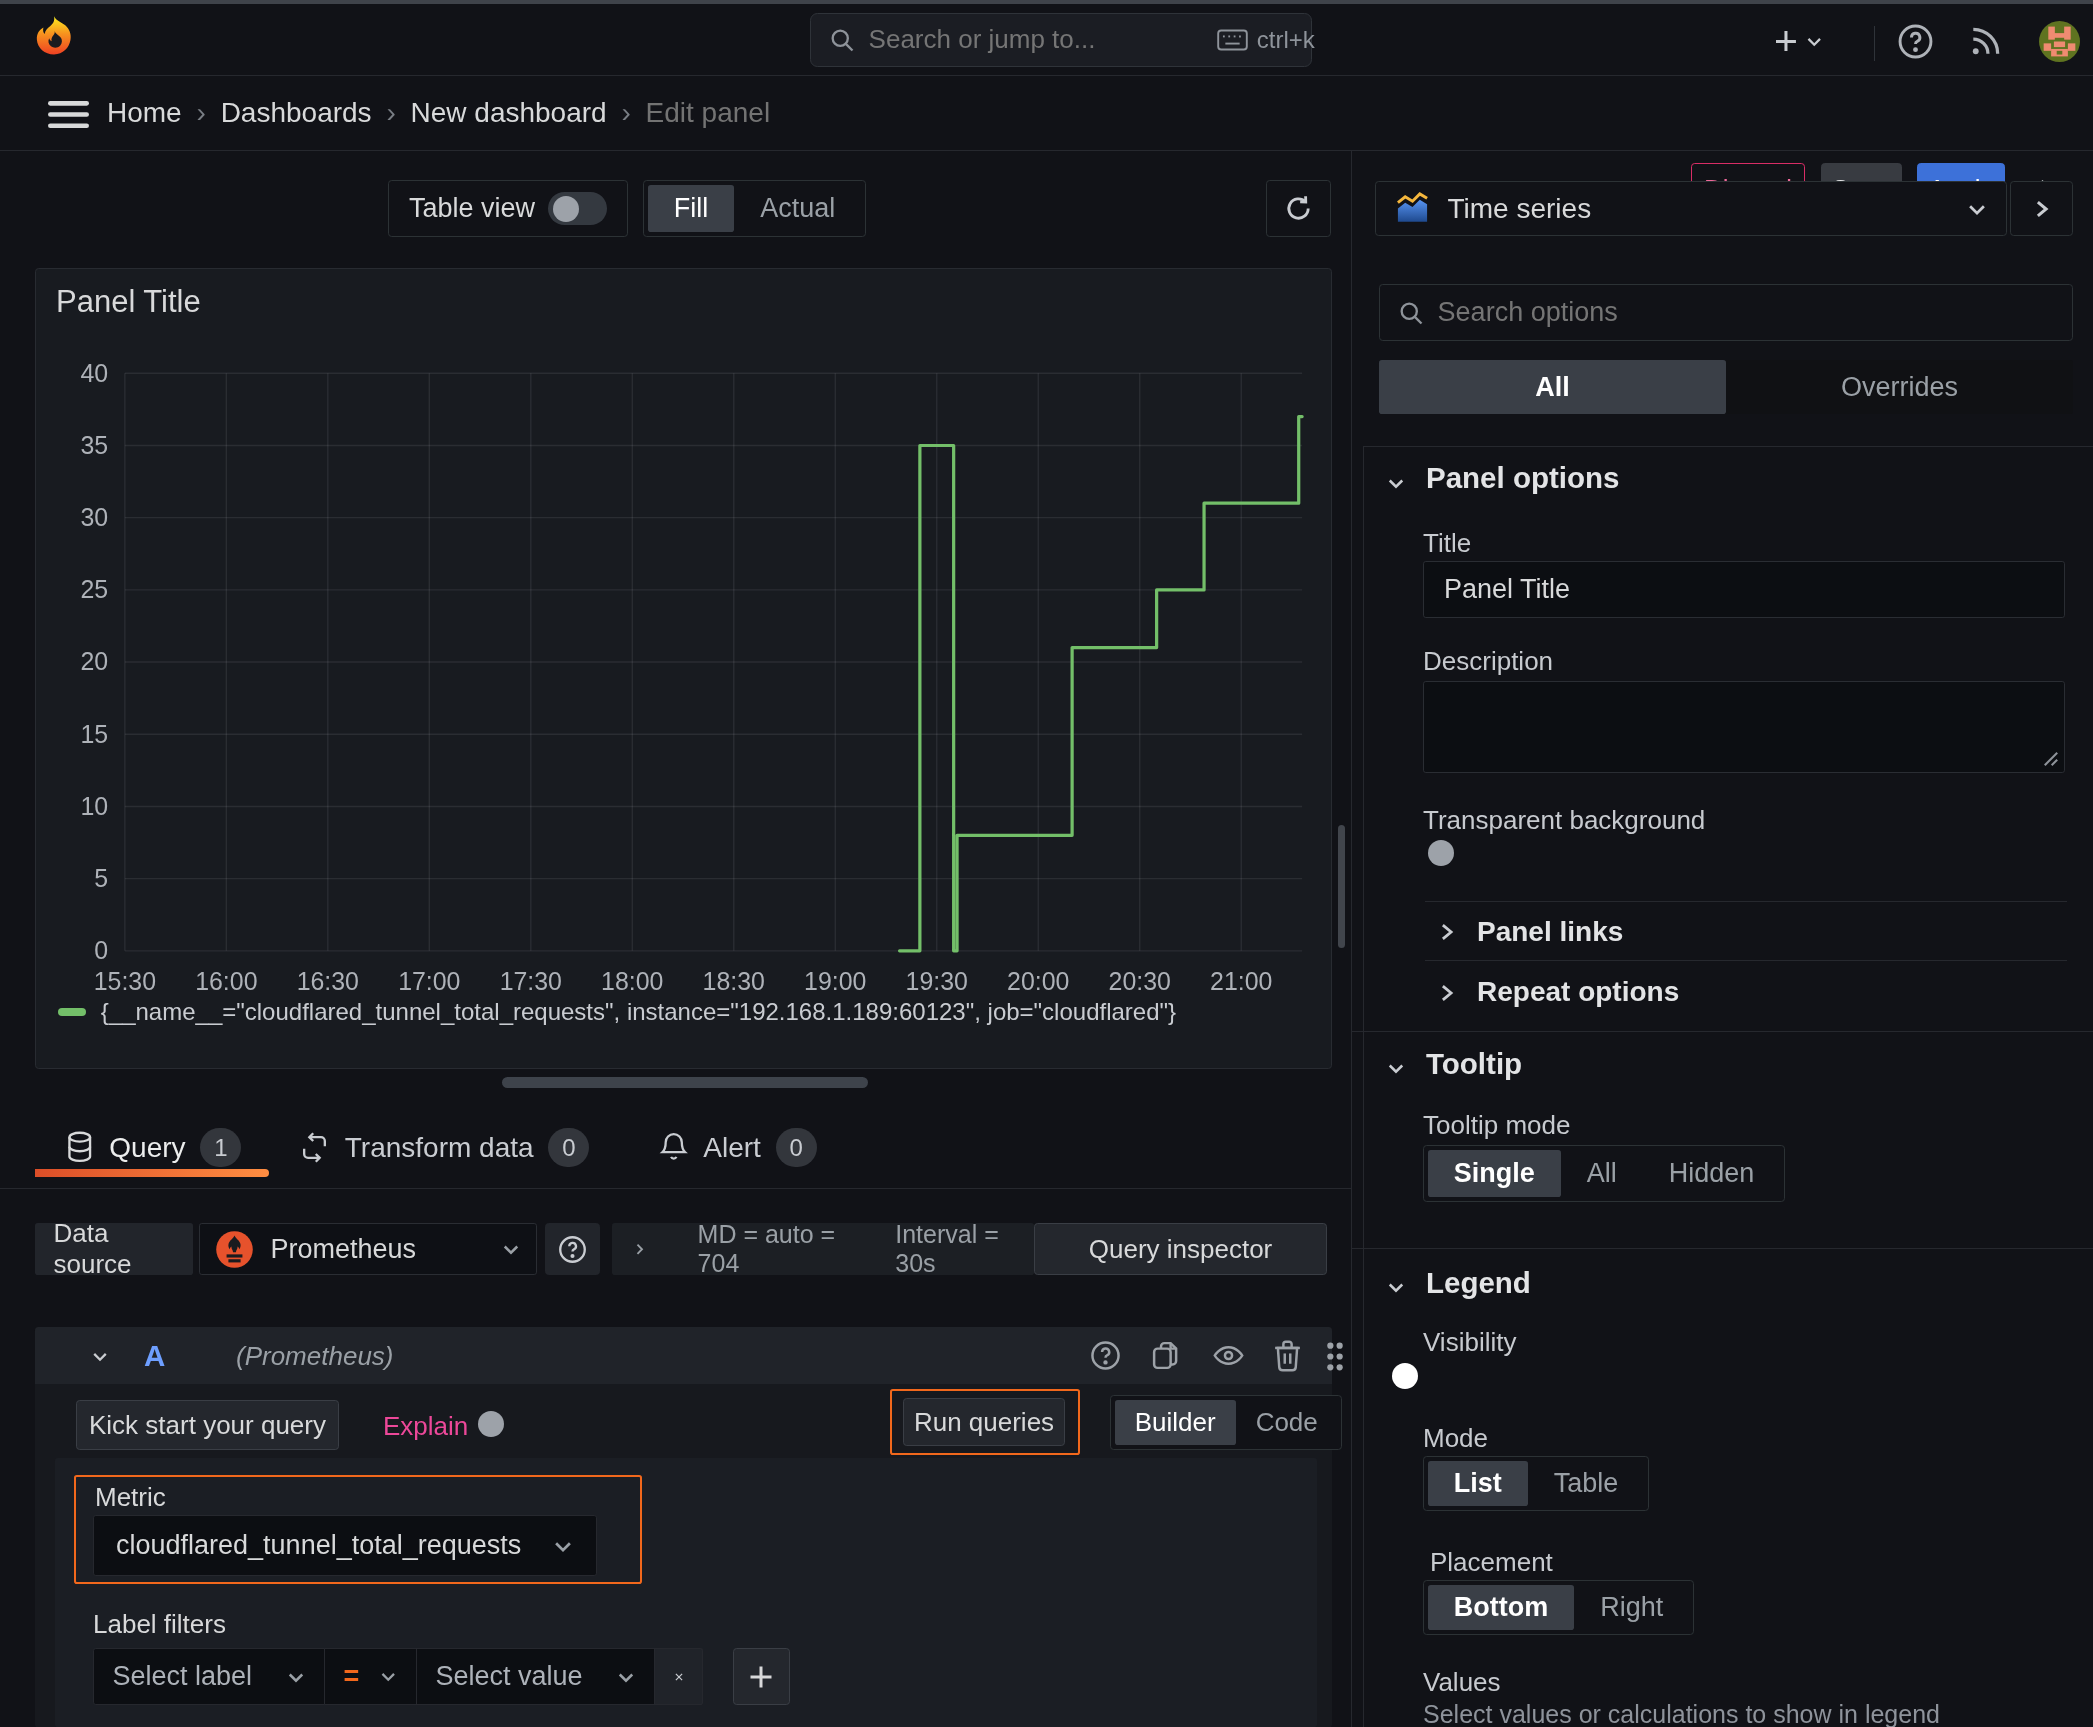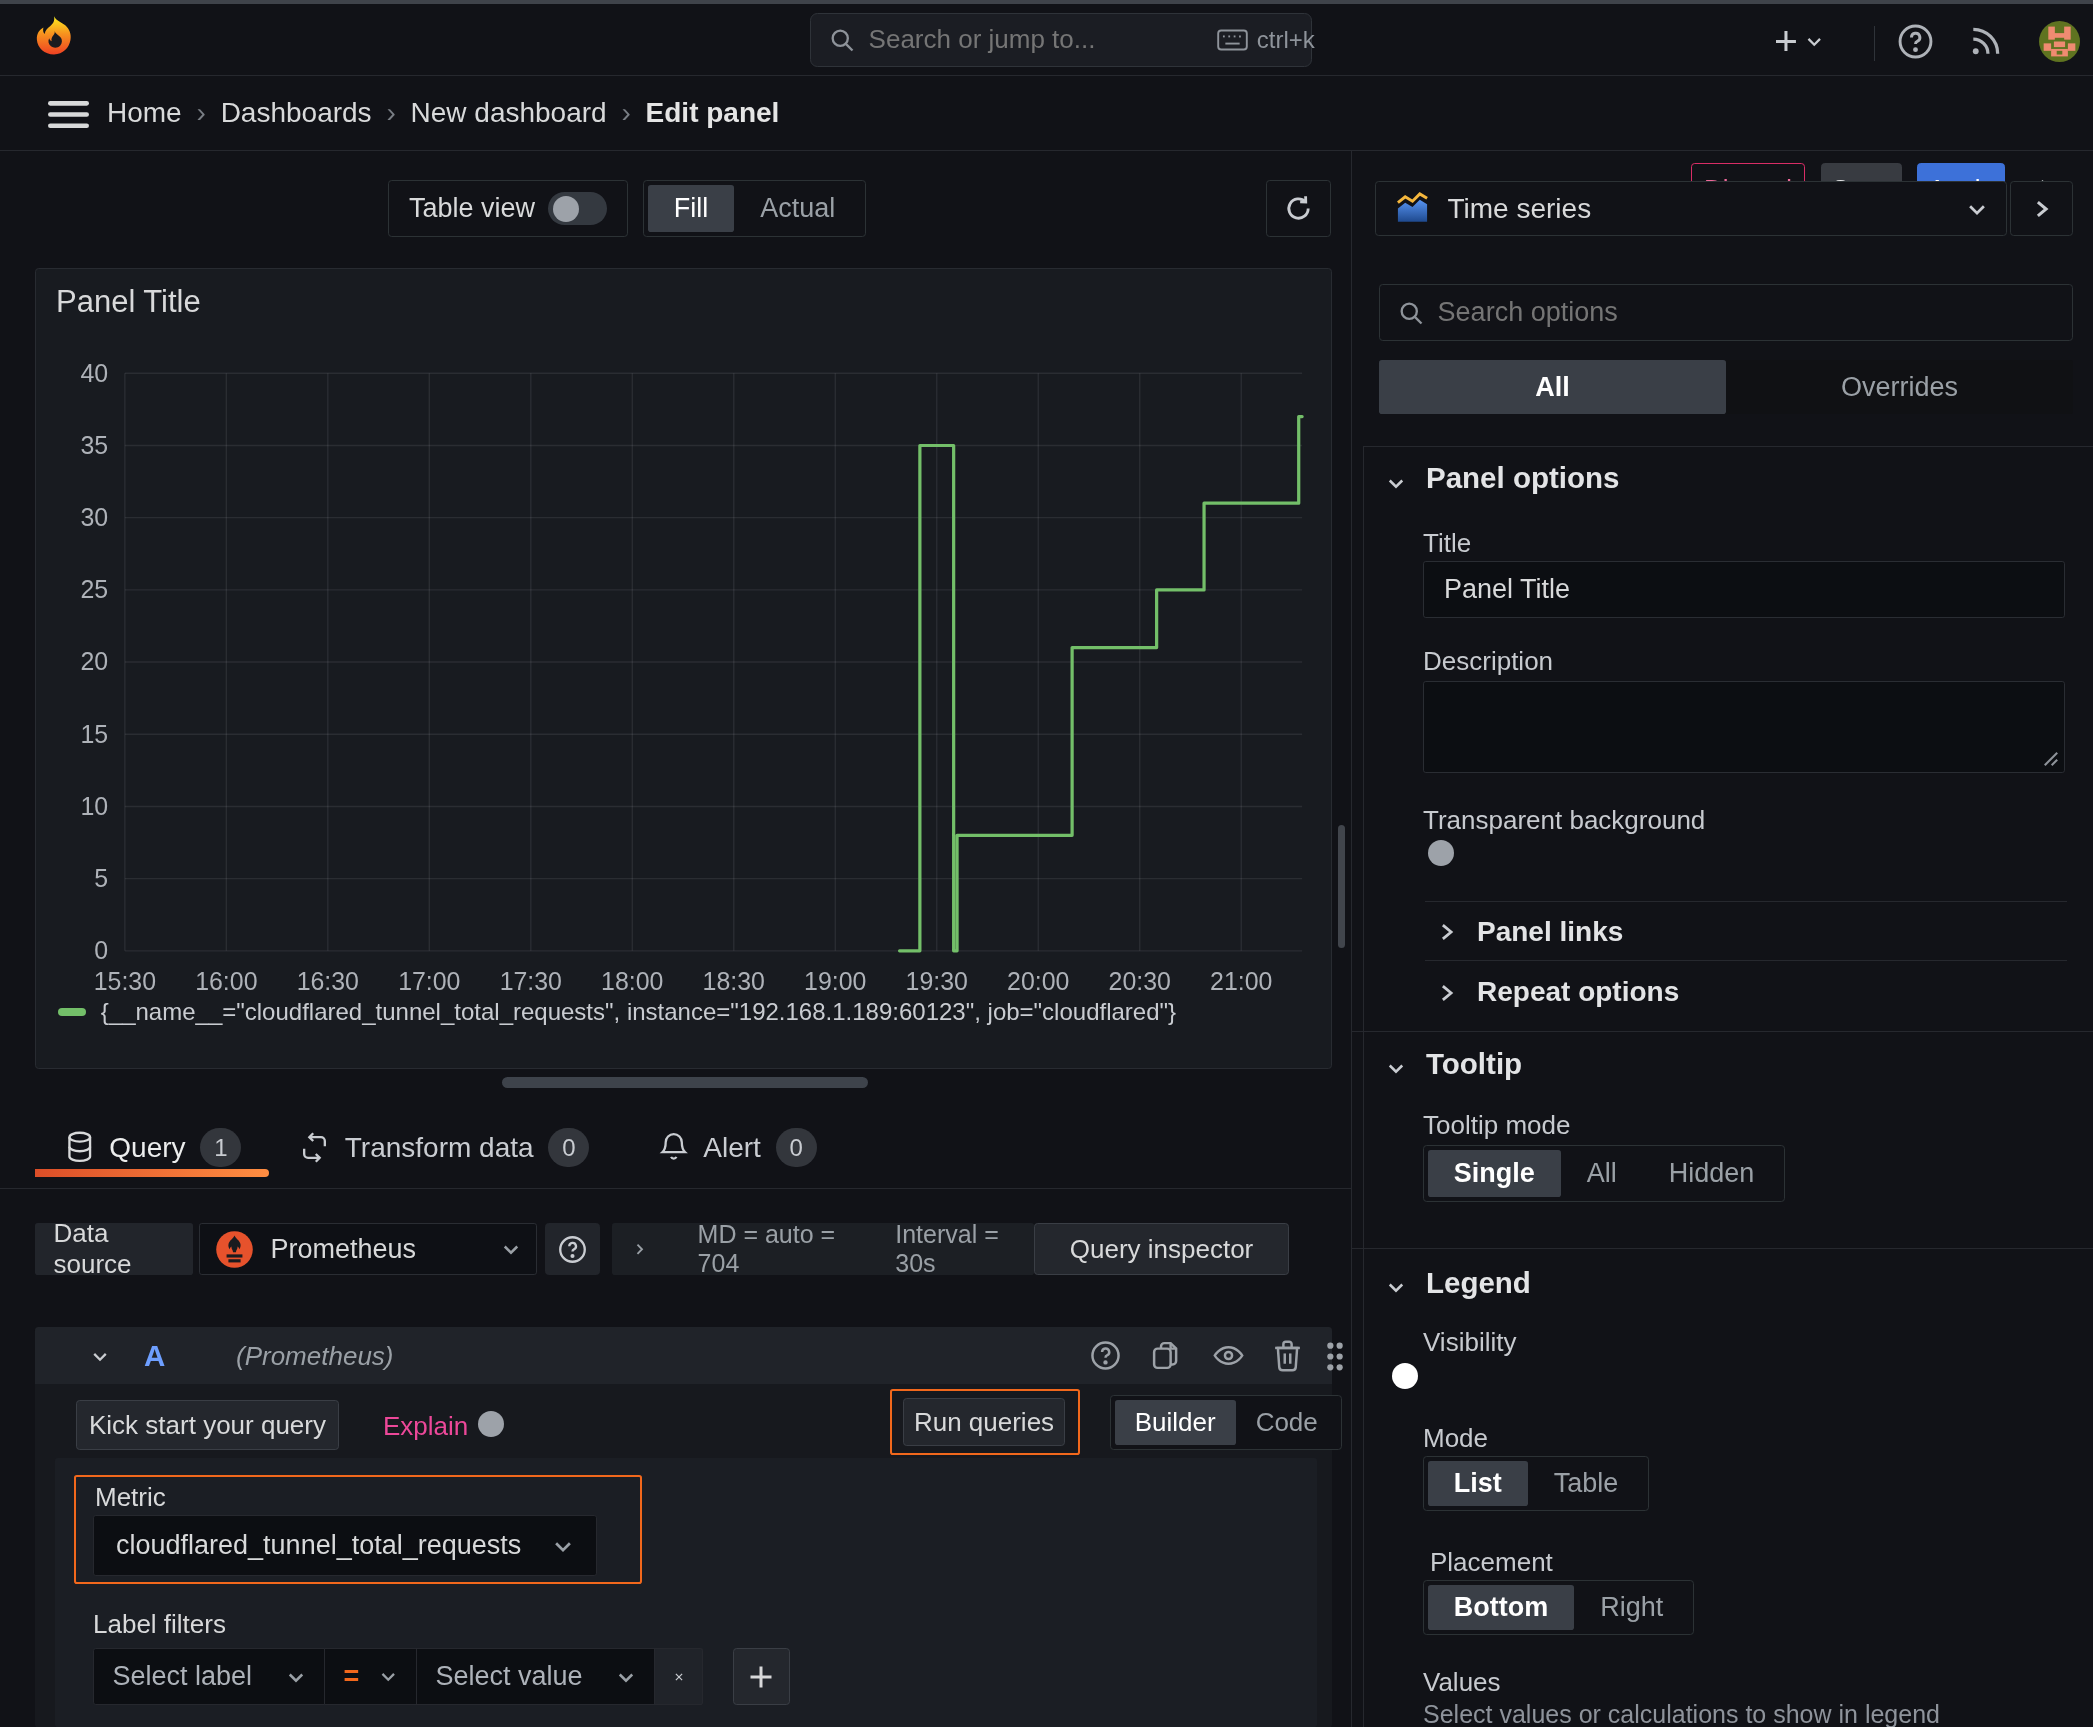--- a/index.html
+++ b/index.html
@@ -16,21 +16,21 @@
   .topnav { left:0; top:3.7px; width:2093px; height:72px; background:#111217; border-bottom:0.9px solid #26282e; }
   .searchbox { left:810px; top:9.2px; width:502px; height:54px; background:#1b1d23; border:0.9px solid #2f3339; border-radius:7.4px; display:flex; align-items:center; padding:0 16.6px; gap:13px; }
   .searchbox input { flex:1; background:transparent; border:none; outline:none; color:#8e939a; font-size:26px; font-family:inherit; }
   .kbdhint { display:flex; align-items:center; gap:9.2px; color:#8e939a; font-size:24px; }
   .icnbtn { display:flex; align-items:center; justify-content:center; color:#c9ccd1; }
   .navdivider { left:1874px; top:22px; width:0.9px; height:35px; background:#2f3339; }
 
   
   .subnav { left:0; top:76px; width:2093px; height:75px; border-bottom:0.9px solid #26282e; }
   .crumb { font-size:28px; color:#d8d9da; }
-  .crumb.dim { color:#e5e5e5;font-weight:bold; }
+  .crumb.dim { color:#737373; }
   .crumbsep { font-size:28px; color:#787d84; padding:0 14.8px; }
   .btn { display:inline-flex; align-items:center; justify-content:center; border-radius:3.7px; font-size:26px; cursor:pointer; font-family:inherit; }
   .btn-gray { background:#24272d; border:0.9px solid #3a3e45; color:#d8d9da; }
   .btn-solidgray { background:#383b41; border:0.9px solid #383b41; color:#e6e7e8; }
   .btn-blue { background:#3d71d9; border:0.9px solid #3d71d9; color:#ffffff; }
   .btn-discard { background:transparent; border:1.8px solid #d92d66; color:#f06a9b; }
 
   
   .boxctl { border:0.9px solid #2c3235; border-radius:3.7px; background:#111217; display:flex; align-items:center; }
   .seggroup { border:0.9px solid #2c3235; border-radius:3.7px; background:#111217; padding:3.7px; display:flex; align-items:stretch; }
@@ -339,21 +339,21 @@
         <circle cx="12" cy="17" r="0.7" fill="#c9ccd1"></circle>
       </svg>
   </div>
   <div class="abs dsopts" style="left:612px; top:1223px; width:422px; height:52px;">
     <svg width="18.5" height="18.5" viewBox="0 0 16 16" fill="none" stroke="#9aa0a6" stroke-width="2">
         <polyline points="6,3 11,8 6,13"></polyline>
       </svg>
     <span>MD = auto = 704</span>
     <span>Interval = 30s</span>
   </div>
-  <div class="abs btn btn-gray" style="left:1034px; top:1223px; width:255px; height:52px;">Query inspector</div>
+  <div class="abs btn btn-gray" style="left:1034px; top:1223px; width:293px; height:52px;">Query inspector</div>
 
   
   <div class="abs qcard">
     <div class="qheader">
       <svg class="abs" style="left:54px; top:20px;" width="22" height="18.5" viewBox="0 0 16 16" fill="none" stroke="#c9ccd1" stroke-width="2">
           <polyline points="3,6 8,11 13,6"></polyline>
         </svg>
       <span class="abs" style="left:109px; top:12px; font-size:29.5px; font-weight:600; color:#6e9fff;">A</span>
       <span class="abs" style="left:201px; top:14px; font-size:26px; font-style:italic; color:#9aa0a6;">(Prometheus)</span>
       <span class="abs icnbtn" style="left:1054px; top:12px;">

